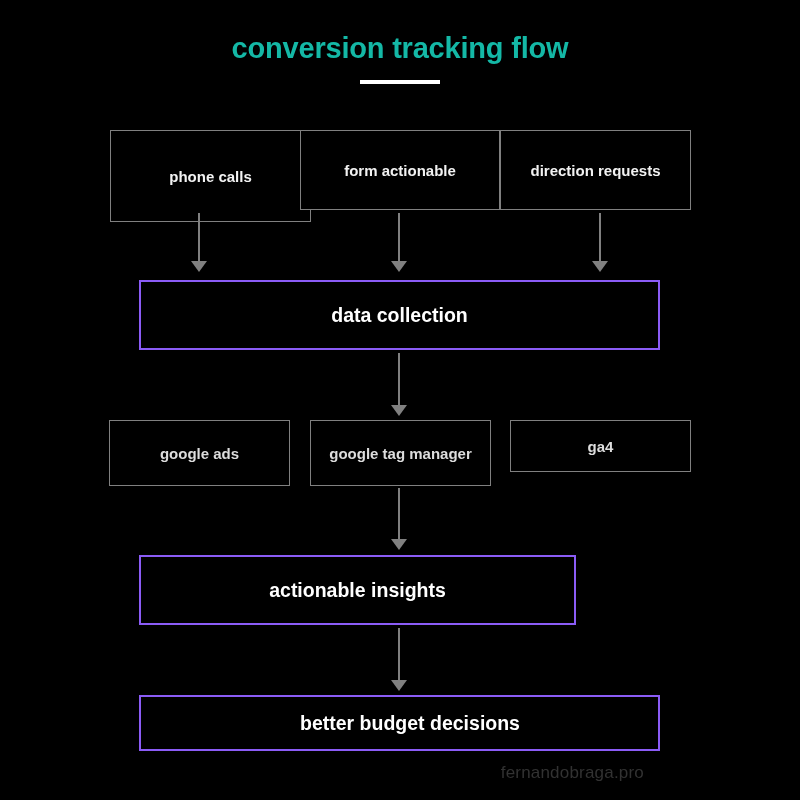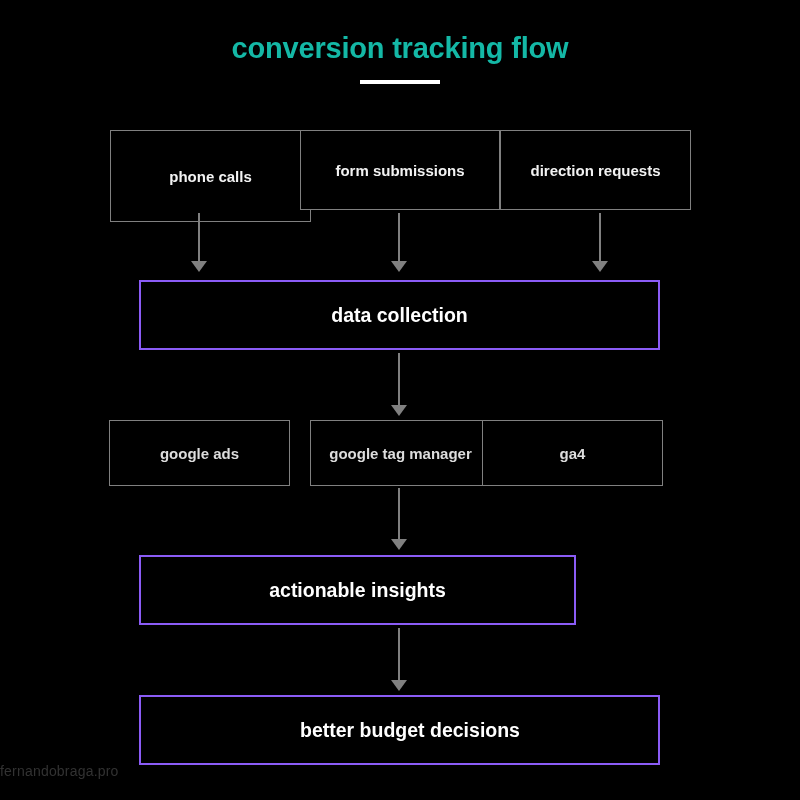--- a/index.html
+++ b/index.html
@@ -94,41 +94,41 @@
     border-right: 8px solid transparent;
     border-top: 11px solid #808080;
   }
 
   
   #watermark {
     position: absolute;
     left: 0;
     top: 763px;
     width: 644px;
-    text-align: left;
-    font-size: 14px;
+    text-align: right;
+    font-size: 17px;
     color: #323232;
     letter-spacing: 0.2px;
   }
 </style>
 </head>
 <body>
 
 <div id="canvas">
 
   <div id="title-block">
     <div id="page-title">conversion tracking flow</div>
     <div id="title-underline"></div>
   </div>
 
   <div class="node node-muted" style="left:82px; top:130px; width:201px; height:92px;margin-left:28px;">
     <span>phone calls</span>
   </div>
   <div class="node node-muted merge-mid" style="left:300px; top:130px; width:200px; height:80px; border-left:1px solid #808080;">
-    <span>form submissions</span>
+    <span>form actionable</span>
   </div>
   <div class="node node-muted merge-right" style="left:500px; top:130px; width:191px; height:80px; border-left:1px solid #808080;">
     <span>direction requests</span>
   </div>
 
   <div class="arrow" style="left:188px; top:213px; height:59px;">
     <div class="shaft" style="height:48px;"></div>
     <div class="head" style="top:48px;"></div>
   </div>
   <div class="arrow" style="left:388px; top:213px; height:59px;">
@@ -148,37 +148,37 @@
     <div class="shaft" style="height:52px;"></div>
     <div class="head" style="top:52px;"></div>
   </div>
 
   <div class="node node-muted sub" style="left:109px; top:420px; width:181px; height:66px;">
     <span>google ads</span>
   </div>
   <div class="node node-muted sub" style="left:310px; top:420px; width:181px; height:66px;">
     <span>google tag manager</span>
   </div>
-  <div class="node node-muted sub" style="left:482px; top:420px; width:181px; height:66px;">
+  <div class="node node-muted sub" style="left:510px; top:420px; width:181px; height:52px;">
     <span>ga4</span>
   </div>
 
   <div class="arrow" style="left:388px; top:488px; height:62px;">
     <div class="shaft" style="height:51px;"></div>
     <div class="head" style="top:51px;"></div>
   </div>
 
   <div class="node node-strong" style="left:139px; top:555px; width:437px; height:70px;">
     <span>actionable insights</span>
   </div>
 
   <div class="arrow" style="left:388px; top:628px; height:63px;">
     <div class="shaft" style="height:52px;"></div>
     <div class="head" style="top:52px;"></div>
   </div>
 
-  <div class="node node-strong" style="left:139px; top:695px; width:521px; height:70px;padding-left:21px;">
+  <div class="node node-strong" style="left:139px; top:695px; width:521px; height:56px;padding-left:21px;">
     <span>better budget decisions</span>
   </div>
 
   <div id="watermark">fernandobraga.pro</div>
 
 </div>
 
 </body></html>

